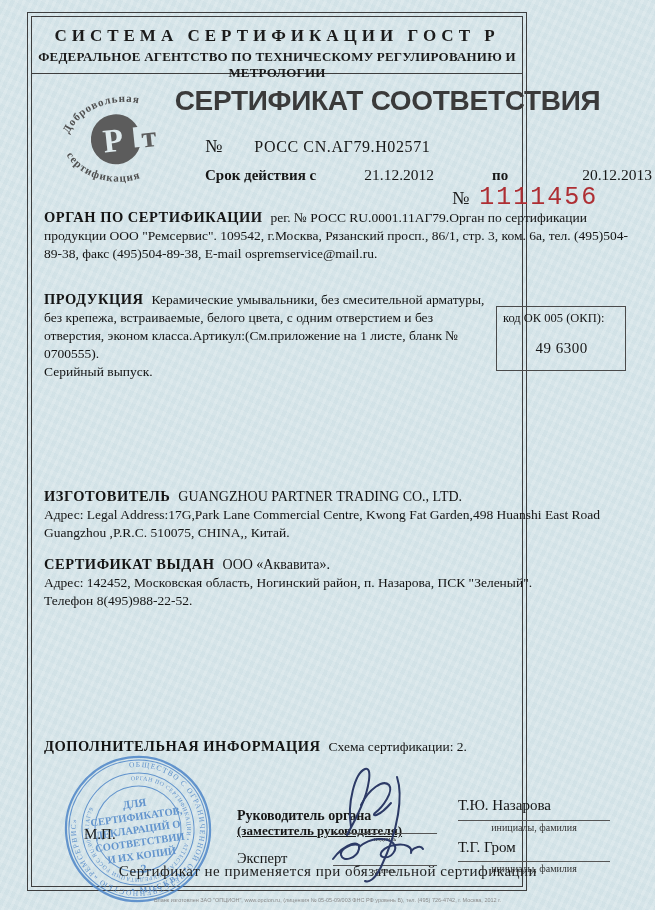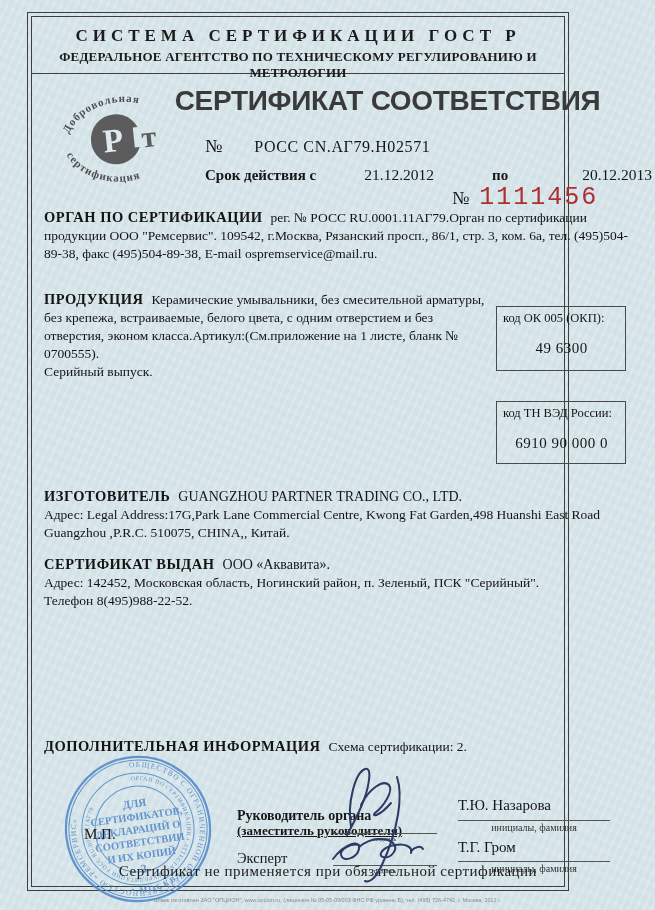--- a/index.html
+++ b/index.html
@@ -5,21 +5,21 @@
   * { margin:0; padding:0; box-sizing:border-box; }
   html,body { background:#b9c6cc; }
   .page {
     position:relative; width:655px; height:910px; margin:0 auto;
     background:#d8e6ea;
     background-image:
       repeating-linear-gradient(115deg, rgba(255,255,255,.07) 0 3px, rgba(150,185,195,.06) 3px 7px),
       repeating-linear-gradient(24deg, rgba(255,255,255,.05) 0 5px, rgba(170,200,210,.05) 5px 11px);
     font-family:"Liberation Serif", serif; color:#161616; overflow:hidden;
   }
-  .frame-outer { position:absolute; left:27px; top:12px; width:542px; height:879px; border:1px solid #3e3e3e; }
+  .frame-outer { position:absolute; left:27px; top:12px; width:500px; height:879px; border:1px solid #3e3e3e; }
   .frame-inner { position:absolute; inset:3px; border:1px solid #3e3e3e; }
   .header-box { position:absolute; top:0; left:0; right:0; height:57px; border-bottom:1px solid #3e3e3e; text-align:center; }
   .hdr1 { padding-top:9px; font-size:17px; font-weight:bold; letter-spacing:5px; color:#1b1b1b; }
   .hdr2 { margin-top:3px; font-size:13px; font-weight:bold; letter-spacing:.2px; color:#1b1b1b; }
   .doc-title { position:absolute; left:160px; top:85px; width:455px; text-align:center;
     font-family:"Liberation Sans", sans-serif; font-weight:bold; font-size:28px; letter-spacing:-.3px; color:#3a3a3a; }
   .logo { position:absolute; left:50px; top:90px; }
   .certno { position:absolute; left:205px; top:136px; font-size:16px; }
   .certno .nsign { font-size:18px; margin-right:32px; }
   .certno .nval { letter-spacing:.6px; }
@@ -110,33 +110,29 @@
     <p><b class="lbl">ПРОДУКЦИЯ</b><span>Керамические умывальники, без смесительной арматуры, без крепежа, встраиваемые, белого цвета, с одним отверстием и без отверстия, эконом класса.Артикул:(См.приложение на 1 листе, бланк № 0700555).</span></p>
     <p>Серийный выпуск.</p>
   </div>
 
   <div class="code-box" style="left:496px; top:306px; height:65px;">
     <div>код ОК 005 (ОКП):</div>
     <div class="cval">49 6300</div>
   </div>
 
 
-  <div class="code-box" style="left:496px; top:401px; height:63px;">
-    <div>код ТН ВЭД России:</div>
-    <div class="cval">6910 90 000 0</div>
-  </div>
 
   <div class="sec" style="left:44px; top:487px; width:588px;">
     <b class="lbl">ИЗГОТОВИТЕЛЬ</b><span style="font-size:14px;">GUANGZHOU PARTNER TRADING CO., LTD.</span>
     <div>Адрес: Legal Address:17G,Park Lane Commercial Centre, Kwong Fat Garden,498 Huanshi East Road Guangzhou ,P.R.C. 510075, CHINA,, Китай.</div>
   </div>
 
   <div class="sec" style="left:44px; top:555px; width:588px;">
     <b class="lbl">СЕРТИФИКАТ ВЫДАН</b><span style="font-size:14px;">ООО «Аквавита».</span>
-    <div>Адрес: 142452, Московская область, Ногинский район, п. Зеленый, ПСК "Серийный".</div>
+    <div>Адрес: 142452, Московская область, Ногинский район, п. Назарова, ПСК "Зеленый".</div>
     <div>Телефон 8(495)988-22-52.</div>
   </div>
 
 
   <p class="sec" style="left:44px; top:737px; width:588px;">
     <b class="lbl">ДОПОЛНИТЕЛЬНАЯ ИНФОРМАЦИЯ</b><span>Схема сертификации: 2.</span>
   </p>
 
   <svg class="stamp" width="176" height="152" viewBox="0 0 176 152">
     <g transform="rotate(-8 88 76)" stroke="#4e86c8" fill="none">

